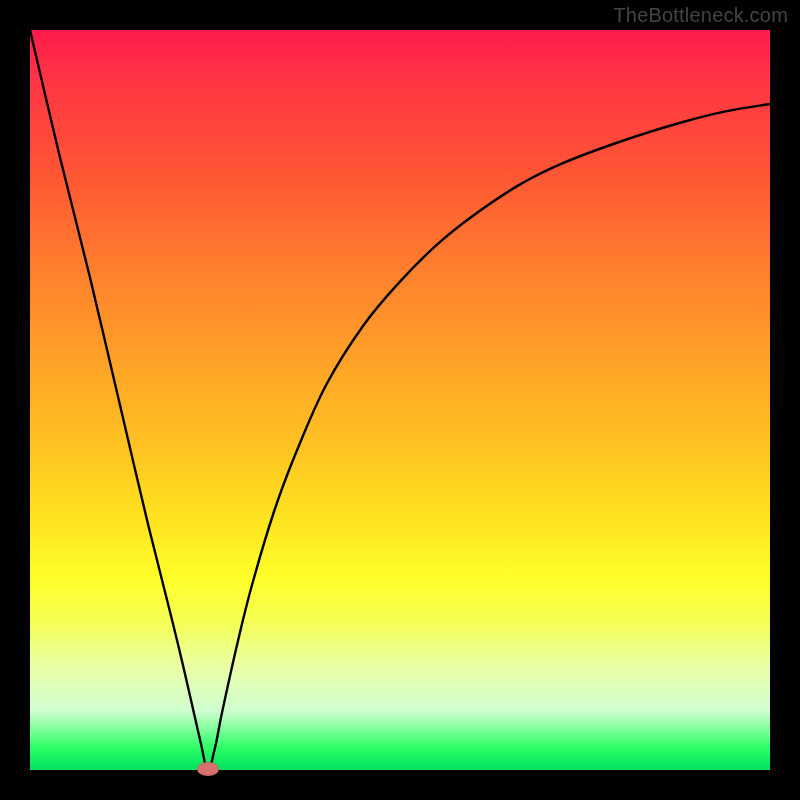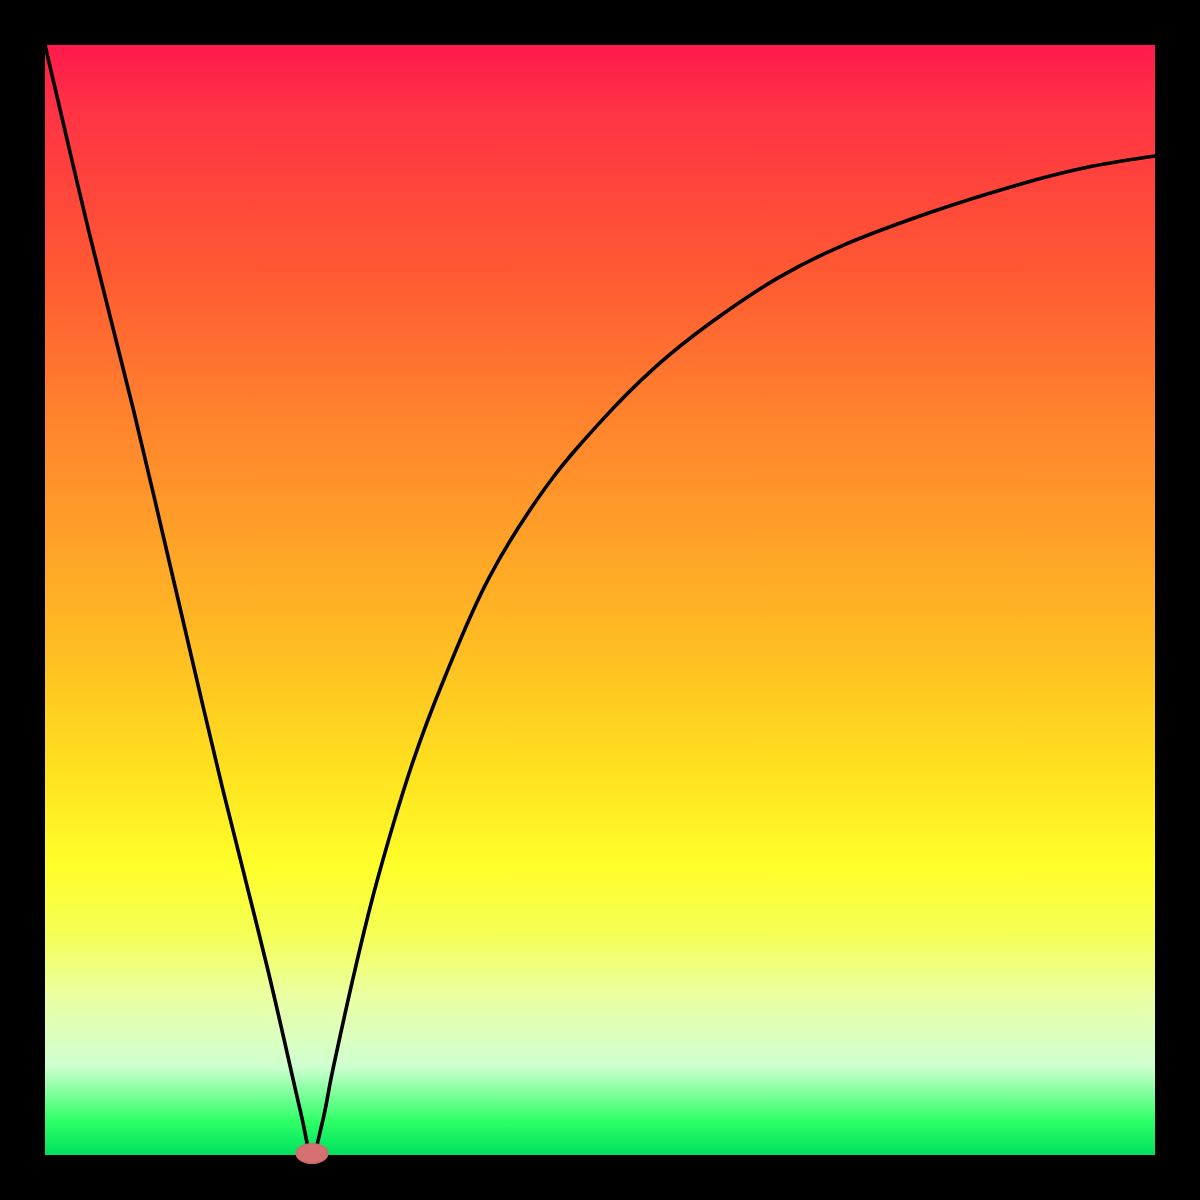--- a/index.html
+++ b/index.html
@@ -62,20 +62,21 @@
     height: 14px;
     border-radius: 50%;
     background: #d77070;
     box-shadow: 0 0 0 1px rgba(0,0,0,0.05) inset;
   }
 </style>
 </head>
 <body>
 
 <div class="frame">
+  <div class="watermark">TheBottleneck.com</div>
 
   <div class="plot" id="plot">
 
     <svg class="curve" viewBox="0 0 740 740" preserveAspectRatio="none">
       <path id="curve-path" d="M 0.00 0.00 C 5.33 22.64, 18.94 81.84, 29.60 125.80 C 40.26 169.76, 48.54 200.24, 59.20 244.20 C 69.86 288.16, 78.14 324.71, 88.80 370.00 C 99.46 415.29, 107.74 451.84, 118.40 495.80 C 129.06 539.76, 138.68 575.57, 148.00 614.20 C 157.32 652.83, 164.87 687.76, 170.20 710.40 C 175.53 733.04, 174.94 738.67, 177.60 740.00 C 180.26 741.33, 182.34 728.46, 185.00 717.80 C 187.66 707.14, 188.40 699.45, 192.40 680.80 C 196.40 662.15, 201.87 636.84, 207.20 614.20 C 212.53 591.56, 215.34 578.98, 222.00 555.00 C 228.66 531.02, 236.21 504.98, 244.20 481.00 C 252.19 457.02, 257.08 444.44, 266.40 421.80 C 275.72 399.16, 284.01 377.84, 296.00 355.20 C 307.99 332.56, 319.68 314.65, 333.00 296.00 C 346.32 277.35, 356.68 266.25, 370.00 251.60 C 383.32 236.95, 393.68 226.59, 407.00 214.60 C 420.32 202.61, 429.35 195.66, 444.00 185.00 C 458.65 174.34, 472.42 164.72, 488.40 155.40 C 504.38 146.08, 514.15 141.19, 532.80 133.20 C 551.45 125.21, 570.69 118.33, 592.00 111.00 C 613.31 103.67, 632.55 97.83, 651.20 92.50 C 669.85 87.17, 679.62 84.73, 695.60 81.40 C 711.58 78.07, 732.01 75.33, 740.00 74.00" fill="none" stroke="#000000" stroke-width="2.4"></path>
     </svg>
 
     <div class="marker" id="marker" style="left: 166.6px; top: 732px; background: rgb(215, 112, 112);"></div>
   </div>
 </div>

